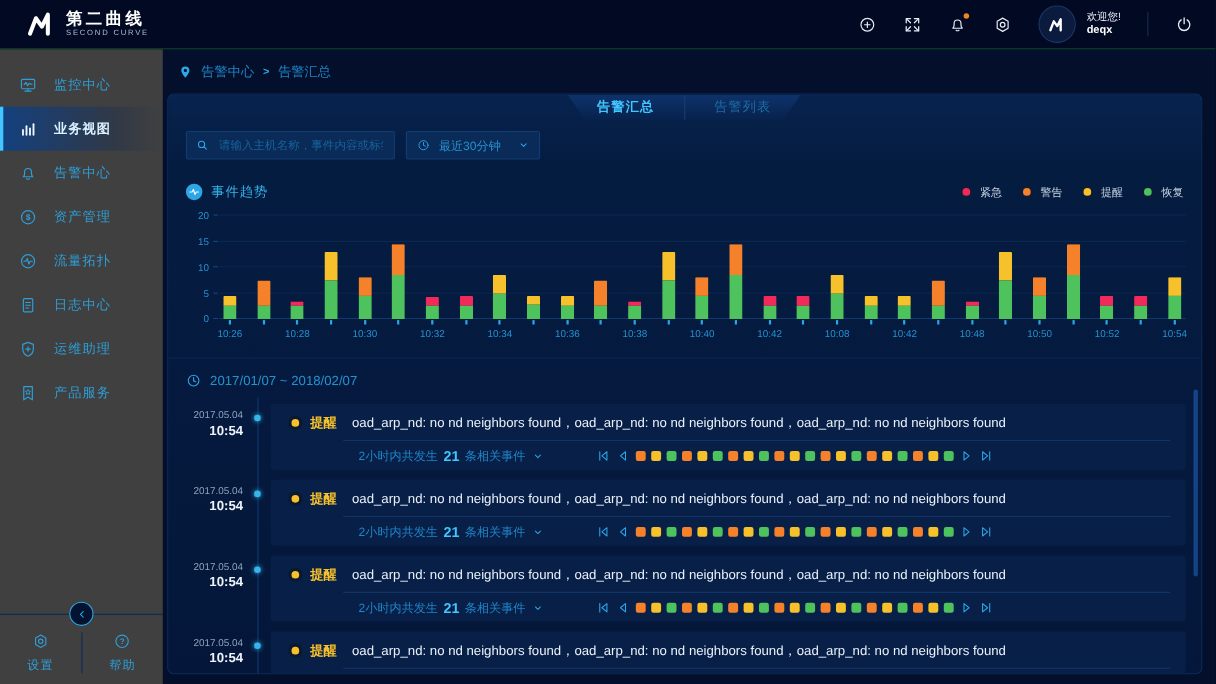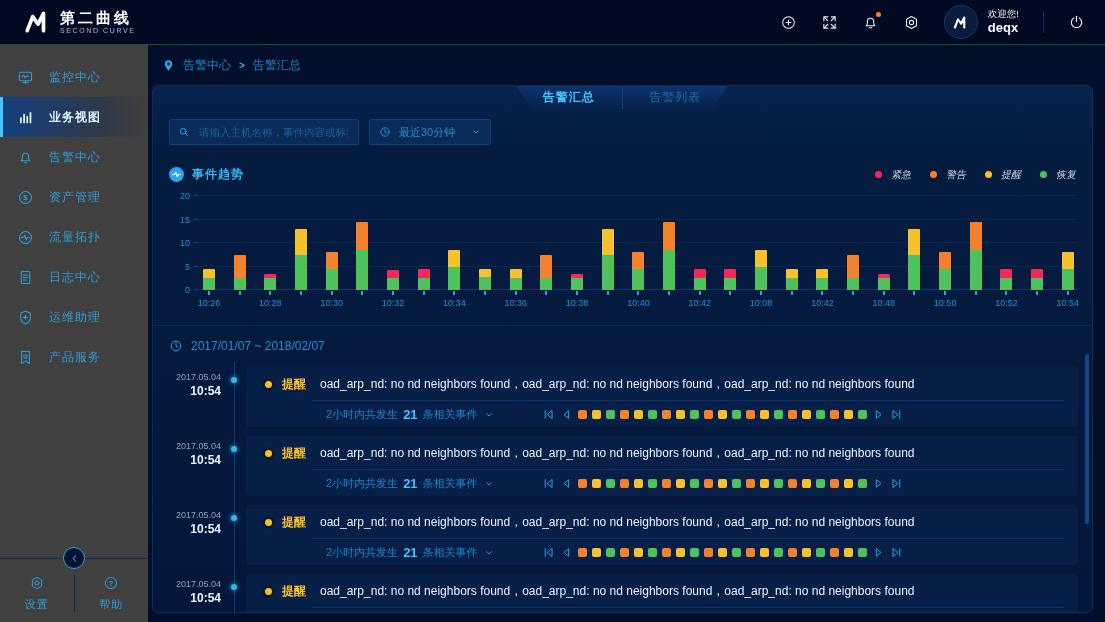--- a/index.html
+++ b/index.html
@@ -14,21 +14,21 @@
   .logo-title{font-size:15px;color:#fff;font-weight:bold;letter-spacing:3px;line-height:1;}
   .logo-sub{font-size:7px;color:#aebdd4;letter-spacing:1.6px;margin-top:2px;}
   .hdr-right{margin-left:auto;display:flex;align-items:center;gap:24px;}
   .hic{width:17px;height:17px;color:#e7edf6;cursor:pointer;}
   .bell-wrap{position:relative;cursor:pointer;}
   .bell-dot{position:absolute;top:-2px;right:-2px;width:5px;height:5px;border-radius:50%;background:#f5822a;}
   .avatar{width:32px;height:32px;border-radius:50%;background:#0a1b3e;border:1px solid #1b3666;display:flex;align-items:center;justify-content:center;color:#fff;cursor:pointer;}
   .avatar .ic{width:15px;height:15px;}
   .welcome{line-height:1.25;margin-left:-14px;}
   .w-greet{font-size:9.5px;color:#e7edf6;}
-  .w-user{font-size:13px;color:#fff;font-weight:bold;}
+  .w-user{font-size:10px;color:#fff;font-weight:bold;}
   .hdr-sep{width:1px;height:22px;background:#1a2c52;}
 
   
   .layout{display:flex;height:577px;}
   .sidebar{width:148px;background:#404040;position:relative;flex-shrink:0;}
   .side-list{padding-top:12px;}
   .side-item{height:40px;display:flex;align-items:center;padding-left:17px;gap:15px;cursor:pointer;position:relative;color:#2e9ed8;}
   .side-item .ic{width:17px;height:17px;flex-shrink:0;}
   .side-label{font-size:12px;letter-spacing:1px;}
   .side-item.active{background:linear-gradient(90deg,#13407f 0%,rgba(12,40,86,.3) 70%,rgba(12,40,86,0) 100%);color:#eaf7ff;}
@@ -63,26 +63,26 @@
   .search-box input::placeholder{color:#17639c;}
   .time-box{width:122px;height:26px;background:#0a2a57;border:1px solid #123c74;border-radius:2px;display:flex;align-items:center;padding:0 9px;gap:8px;cursor:pointer;box-sizing:border-box;}
   .time-box .ic{width:12px;height:12px;color:#2ba7e8;flex-shrink:0;}
   .time-label{font-size:11px;color:#2591cf;flex:1;}
   .chev{width:10px;height:10px;color:#2ba7e8;}
 
   
   .chart-head{display:flex;align-items:center;margin:21px 16px 0 16px;}
   .trend-ico{width:15px;height:15px;border-radius:50%;background:#2ba7e8;display:flex;align-items:center;justify-content:center;flex-shrink:0;}
   .trend-ico .ic{width:11px;height:9px;color:#fff;}
-  .chart-title{font-size:12px;color:#35b5ea;font-weight:bold;margin-left:8px;letter-spacing:1px;}
+  .chart-title{font-size:12px;color:#35b5ea;font-weight:normal;margin-left:8px;letter-spacing:1px;}
   .legend{margin-left:auto;display:flex;gap:16px;}
   .lg-item{display:flex;align-items:center;gap:6px;cursor:default;}
   .lg-dot-wrap{width:13px;height:13px;border-radius:50%;background:#0a1c3a;display:flex;align-items:center;justify-content:center;}
   .lg-dot{width:7px;height:7px;border-radius:50%;}
-  .lg-label{font-size:10px;color:#c7d3e2;font-style:italic;}
+  .lg-label{font-size:10px;color:#c7d3e2;}
 
   .chart{display:flex;margin:13px 14px 0 16px;}
   .ygutter{width:30px;position:relative;height:94px;flex-shrink:0;}
   .ylab{position:absolute;right:9px;font-size:9px;color:#2591cf;transform:translateY(50%);}
   .ytick{position:absolute;right:1px;width:4px;height:1px;background:#14477e;}
   .plotwrap{flex:1;min-width:0;}
   .plot{height:94px;position:relative;}
   .gline{position:absolute;left:0;right:0;height:1px;background:#0a2750;}
   .gline.axis{background:#12386b;}
   .bars{position:absolute;left:0;right:0;top:0;bottom:0;display:flex;justify-content:space-between;align-items:flex-end;padding:0 4px;}

